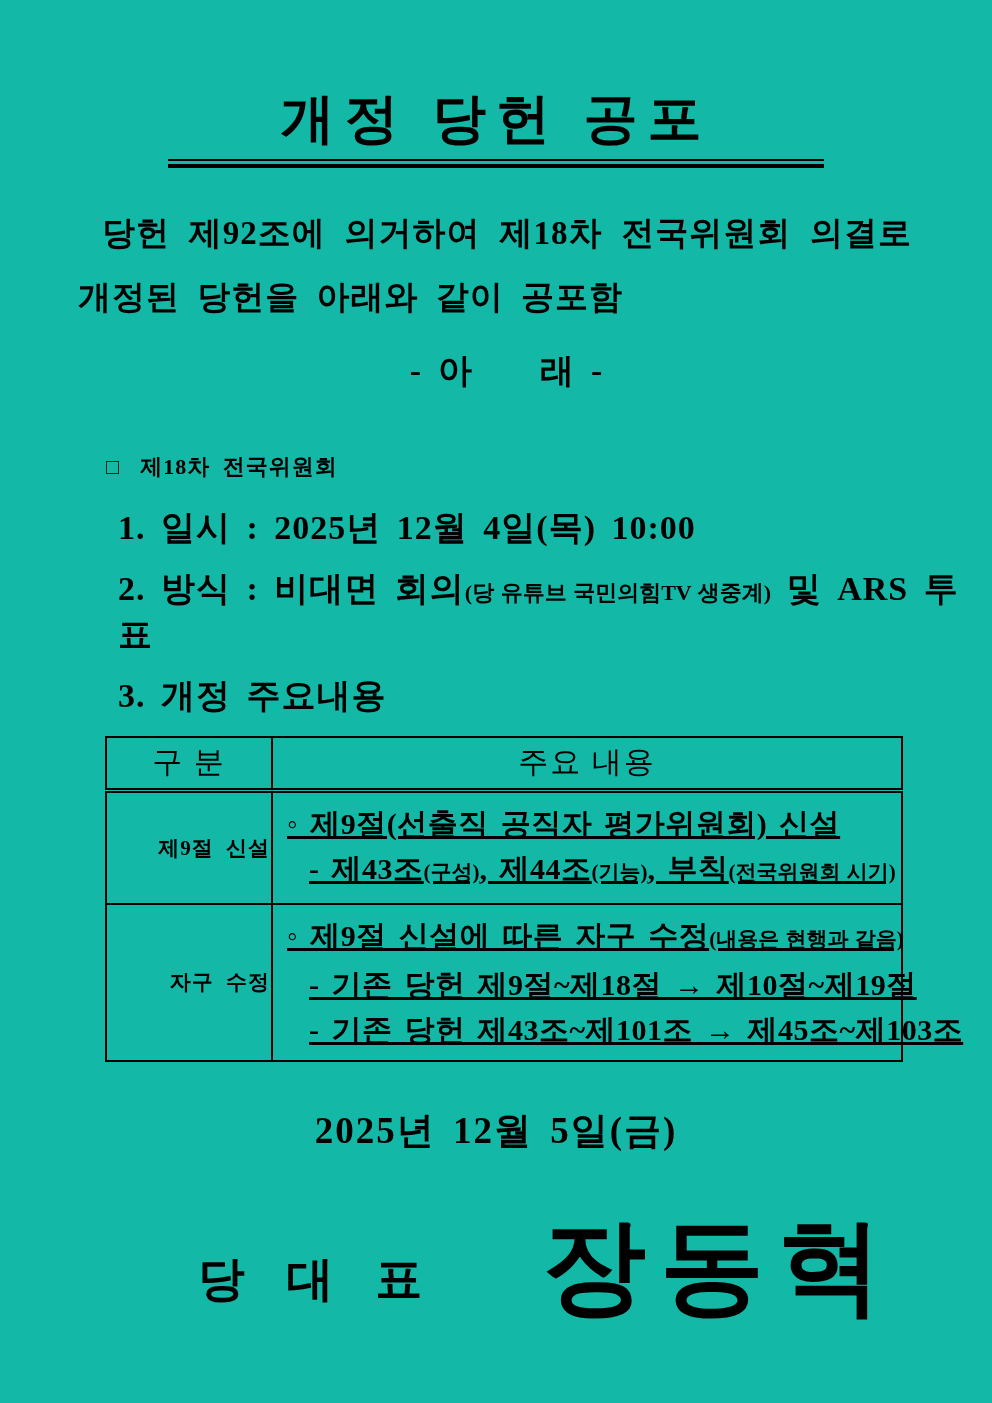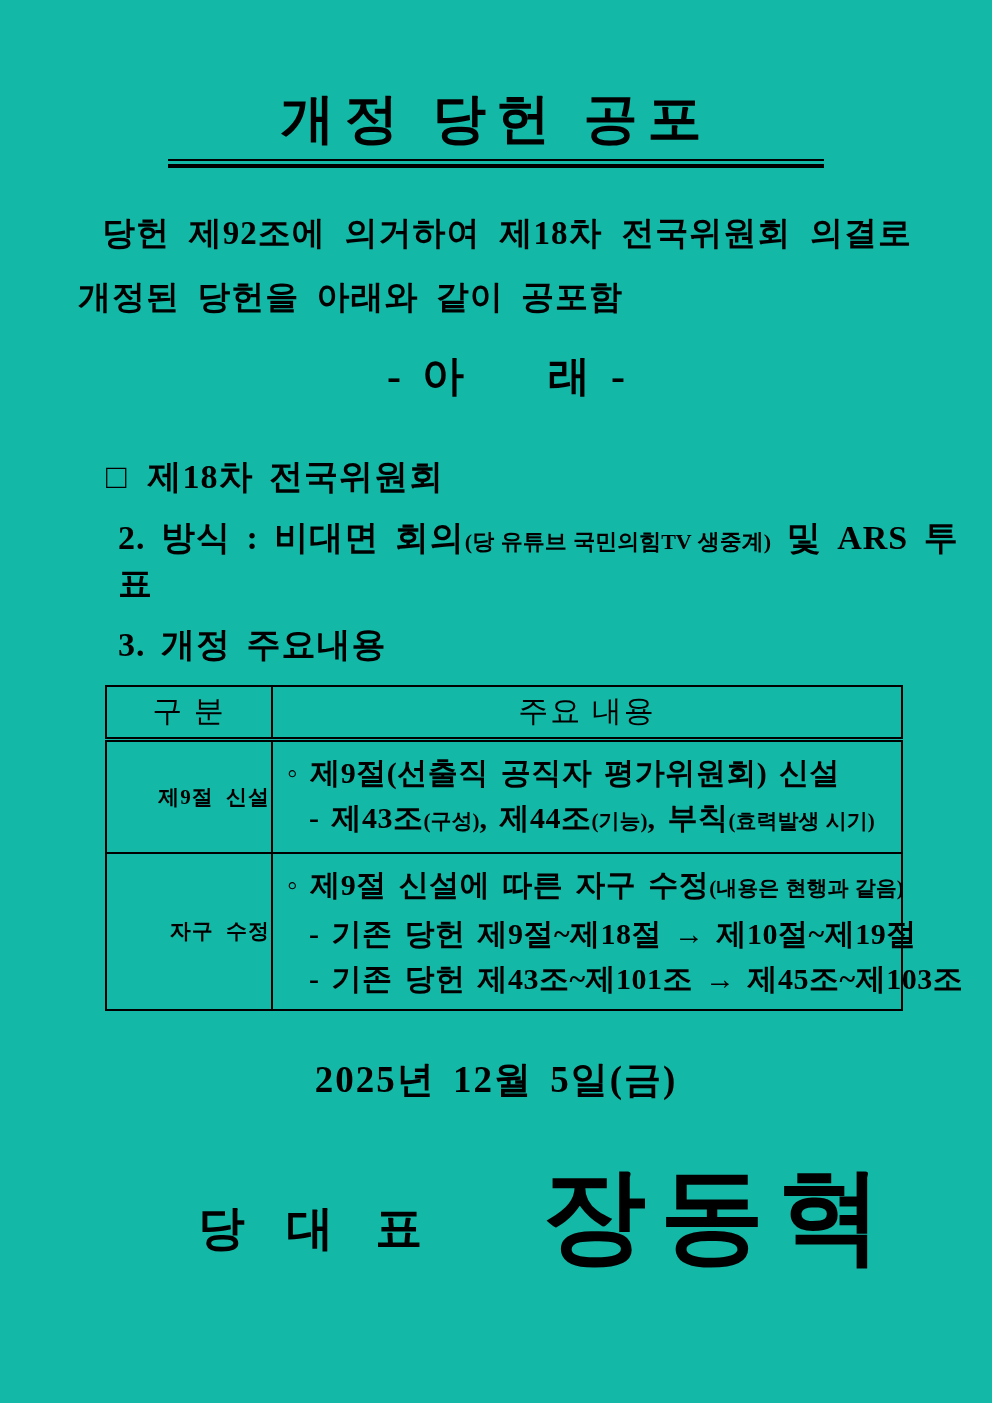--- a/index.html
+++ b/index.html
@@ -50,28 +50,28 @@
   }
   .intro-l2 {
     margin-top: 22px;
     line-height: 42px;
     word-spacing: 8px;
   }
   
   .below-label {
     margin-top: 30px;
     text-align: center;
-    font-size: 42px;
+    font-size: 34px;
     white-space: pre;
     padding-left: 20px;
   }
   
   .section-head {
     margin: 52px 0 12px 106px;
-    font-size: 34px;
+    font-size: 22px;
     line-height: 42px;
     letter-spacing: 1px;
     word-spacing: 6px;
   }
   .section-head .marker {
     margin-right: 20px;
   }
   .num-item {
     margin: 19px 0 0 118px;
     font-size: 34px;
@@ -111,21 +111,21 @@
   }
   .rev-table td.content {
     vertical-align: middle;
     padding: 8px 8px 8px 14px;
     font-size: 30px;
     letter-spacing: 0.5px;
     word-spacing: 4px;
   }
   .row-new td.content { height: 82px; }
   .row-fix td.content { height: 116px; border-radius: 10px; }
-  .cell-line { line-height: 45px; white-space: nowrap; }
+  .cell-line { line-height: 45px; white-space: nowrap; text-decoration: underline; }
   .cell-line.dash { padding-left: 22px; }
   .sm {
     font-size: 21px;
     letter-spacing: 0;
     word-spacing: 1px;
   }
   
   .note {
     margin: 21px 0 0 125px;
     font-size: 29px;
@@ -184,20 +184,21 @@
     <div class="intro-l1">당헌 제92조에 의거하여 제18차 전국위원회 의결로</div>
     <div class="intro-l2">개정된 당헌을 아래와 같이 공포함</div>
   </div>
 
   <div class="below-label">-  아        래  -</div>
 
   <div class="section-head">
     <span class="marker">□</span><span>제18차 전국위원회</span>
   </div>
 
+  <div class="num-item">1. 일시 : 2025년 12월 4일(목) 10:00</div>
 
   <div class="num-item">
     <span>2. 방식 : 비대면 회의</span><span class="sm-inline">(당 유튜브 국민의힘TV 생중계)</span><span> 및 ARS 투표</span>
   </div>
 
   <div class="num-item">3. 개정 주요내용</div>
 
   <table class="rev-table">
     <colgroup>
       <col class="col-cat">
@@ -208,21 +209,21 @@
         <th>구 분</th>
         <th>주요 내용</th>
       </tr>
     </thead>
     <tbody>
       <tr class="row-new">
         <td class="cat">제9절 신설</td>
         <td class="content">
           <div class="cell-line">◦ 제9절(선출직 공직자 평가위원회) 신설</div>
           <div class="cell-line dash">
-            <span>- 제43조</span><span class="sm">(구성)</span><span>, 제44조</span><span class="sm">(기능)</span><span>, 부칙</span><span class="sm">(효력발생 시기)</span>
+            <span>- 제43조</span><span class="sm">(구성)</span><span>, 제44조</span><span class="sm">(기능)</span><span>, 부칙</span><span class="sm">(전국위원회 시기)</span>
           </div>
         </td>
       </tr>
       <tr class="row-fix">
         <td class="cat">자구 수정</td>
         <td class="content">
           <div class="cell-line">
             <span>◦ 제9절 신설에 따른 자구 수정</span><span class="sm">(내용은 현행과 같음)</span>
           </div>
           <div class="cell-line dash">- 기존 당헌 제9절~제18절 → 제10절~제19절</div>

